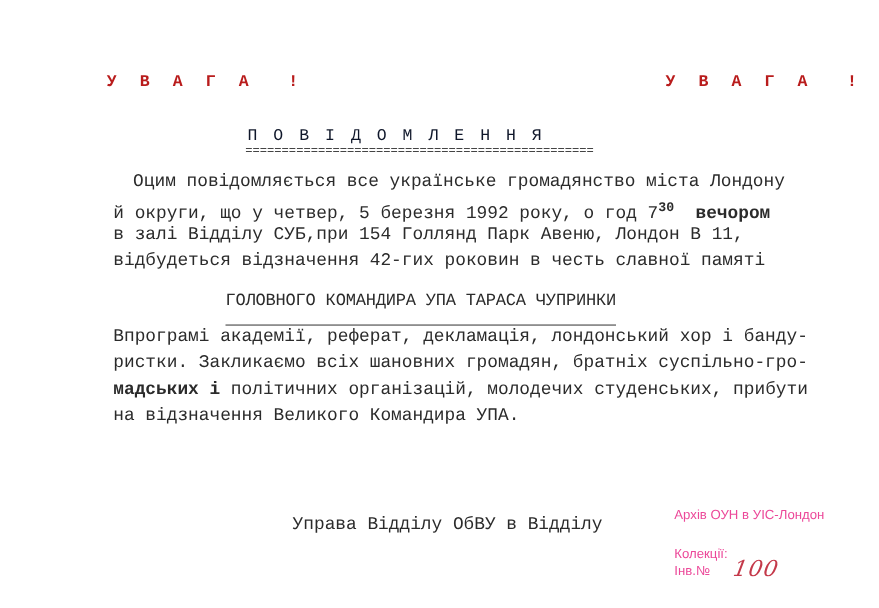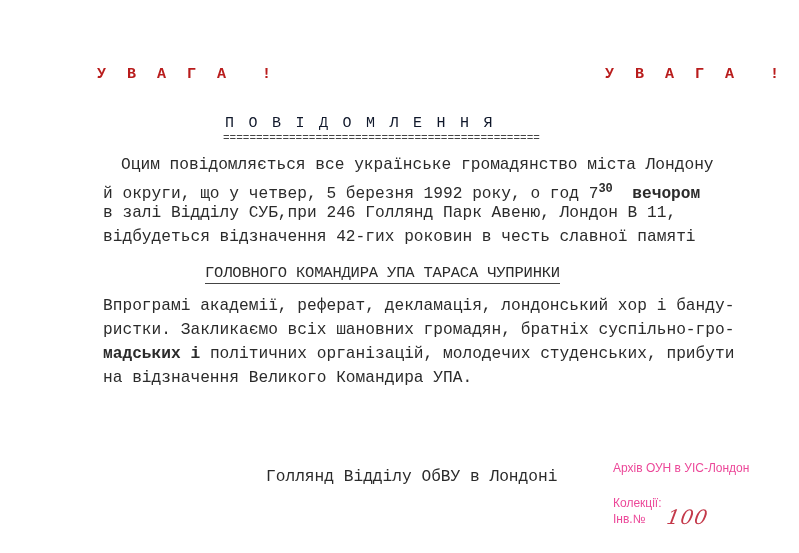--- a/index.html
+++ b/index.html
@@ -6,44 +6,44 @@
   body { width: 799px; height: 553px; position: relative; overflow: hidden;
          font-family: "Liberation Mono", "DejaVu Sans Mono", monospace; color: #2a2a2a; }
   .abs { position: absolute; white-space: pre; }
   .typed { font-family: "Liberation Mono", "DejaVu Sans Mono", monospace; font-size: 16.2px; color: #2b2b2b; }
   .attention { font-size: 15px; font-weight: bold; letter-spacing: 6px; color: #b91c1c; }
   .title { font-size: 15px; letter-spacing: 14.5px; color: #0f172a; }
   .title-rule { font-size: 11px; letter-spacing: 0px; color: #444; line-height: 10px; }
   .line { line-height: 24px; }
   .sup { font-size: 12px; vertical-align: 6px; font-weight: bold; }
   .bold { font-weight: bold; }
-  .heading { font-size: 15.5px; border-bottom: 1.5px solid #444; padding-bottom: 1px; letter-spacing: -0.2px; }
+  .heading { font-size: 15.5px; border-bottom: 1.5px solid #444; padding-bottom: 13px; letter-spacing: -0.2px; }
   .overstrike { position: relative; display: inline-block; }
   .stamp { font-family: "Liberation Sans", "DejaVu Sans", sans-serif; color: #ec4899; font-size: 12px; }
   .handwritten { font-family: "DejaVu Serif", serif; font-style: italic; color: #c4394a; font-size: 20px; letter-spacing: 1px; }
 </style>
 </head>
 <body>
 
 <div class="abs attention" style="left:97px; top:66px;">У В А Г А  !</div>
 <div class="abs attention" style="left:605px; top:66px;">У В А Г А  !</div>
 
 <div class="abs title" style="left:225px; top:115px;">ПОВІДОМЛЕННЯ</div>
 <div class="abs title-rule" style="left:223px; top:133px; transform: scaleX(1.0); transform-origin:left;">================================================</div>
 
 <div class="abs typed line" style="left:121px; top:153px;">Оцим повідомляється все українське громадянство міста Лондону</div>
 <div class="abs typed line" style="left:103px; top:177px;"><span>й округи, що у четвер, 5 березня 1992 року, о год 7</span><span class="sup">30</span><span class="bold">  вечором</span></div>
-<div class="abs typed line" style="left:103px; top:201px;">в залі Відділу СУБ,при 246 Голлянд Парк Авеню, Лондон В 11,</div>
+<div class="abs typed line" style="left:103px; top:201px;">в залі Відділу СУБ,при 154 Голлянд Парк Авеню, Лондон В 11,</div>
 <div class="abs typed line" style="left:103px; top:225px;">відбудеться відзначення 42-гих роковин в честь славної памяті</div>
 
 <div class="abs typed heading" style="left:205px; top:264px;">ГОЛОВНОГО КОМАНДИРА УПА ТАРАСА ЧУПРИНКИ</div>
 
 <div class="abs typed line" style="left:103px; top:294px;">Впрограмі академії, реферат, декламація, лондонський хор і банду-</div>
 <div class="abs typed line" style="left:103px; top:318px;">ристки. Закликаємо всіх шановних громадян, братніх суспільно-гро-</div>
 <div class="abs typed line" style="left:103px; top:342px;"><span class="overstrike bold"><span>мадських</span></span><span class="bold"> і </span><span>політичних організацій, молодечих студенських, прибути</span></div>
 <div class="abs typed line" style="left:103px; top:366px;">на відзначення Великого Командира УПА.</div>
 
-<div class="abs typed" style="left:266px; top:468px;">Голлянд Відділу ОбВУ в Лондоні</div>
+<div class="abs typed" style="left:266px; top:468px;">Управа Відділу ОбВУ в Відділу</div>
 
 <div class="abs stamp" style="left:613px; top:461px;">Архів ОУН в УІС-Лондон</div>
 <div class="abs stamp" style="left:613px; top:496px;">Колекції:</div>
 <div class="abs stamp" style="left:613px; top:512px;">Інв.№</div>
 <div class="abs handwritten" style="left:667px; top:505px; transform: skewX(-10deg);">100</div>
 
 </body></html>

